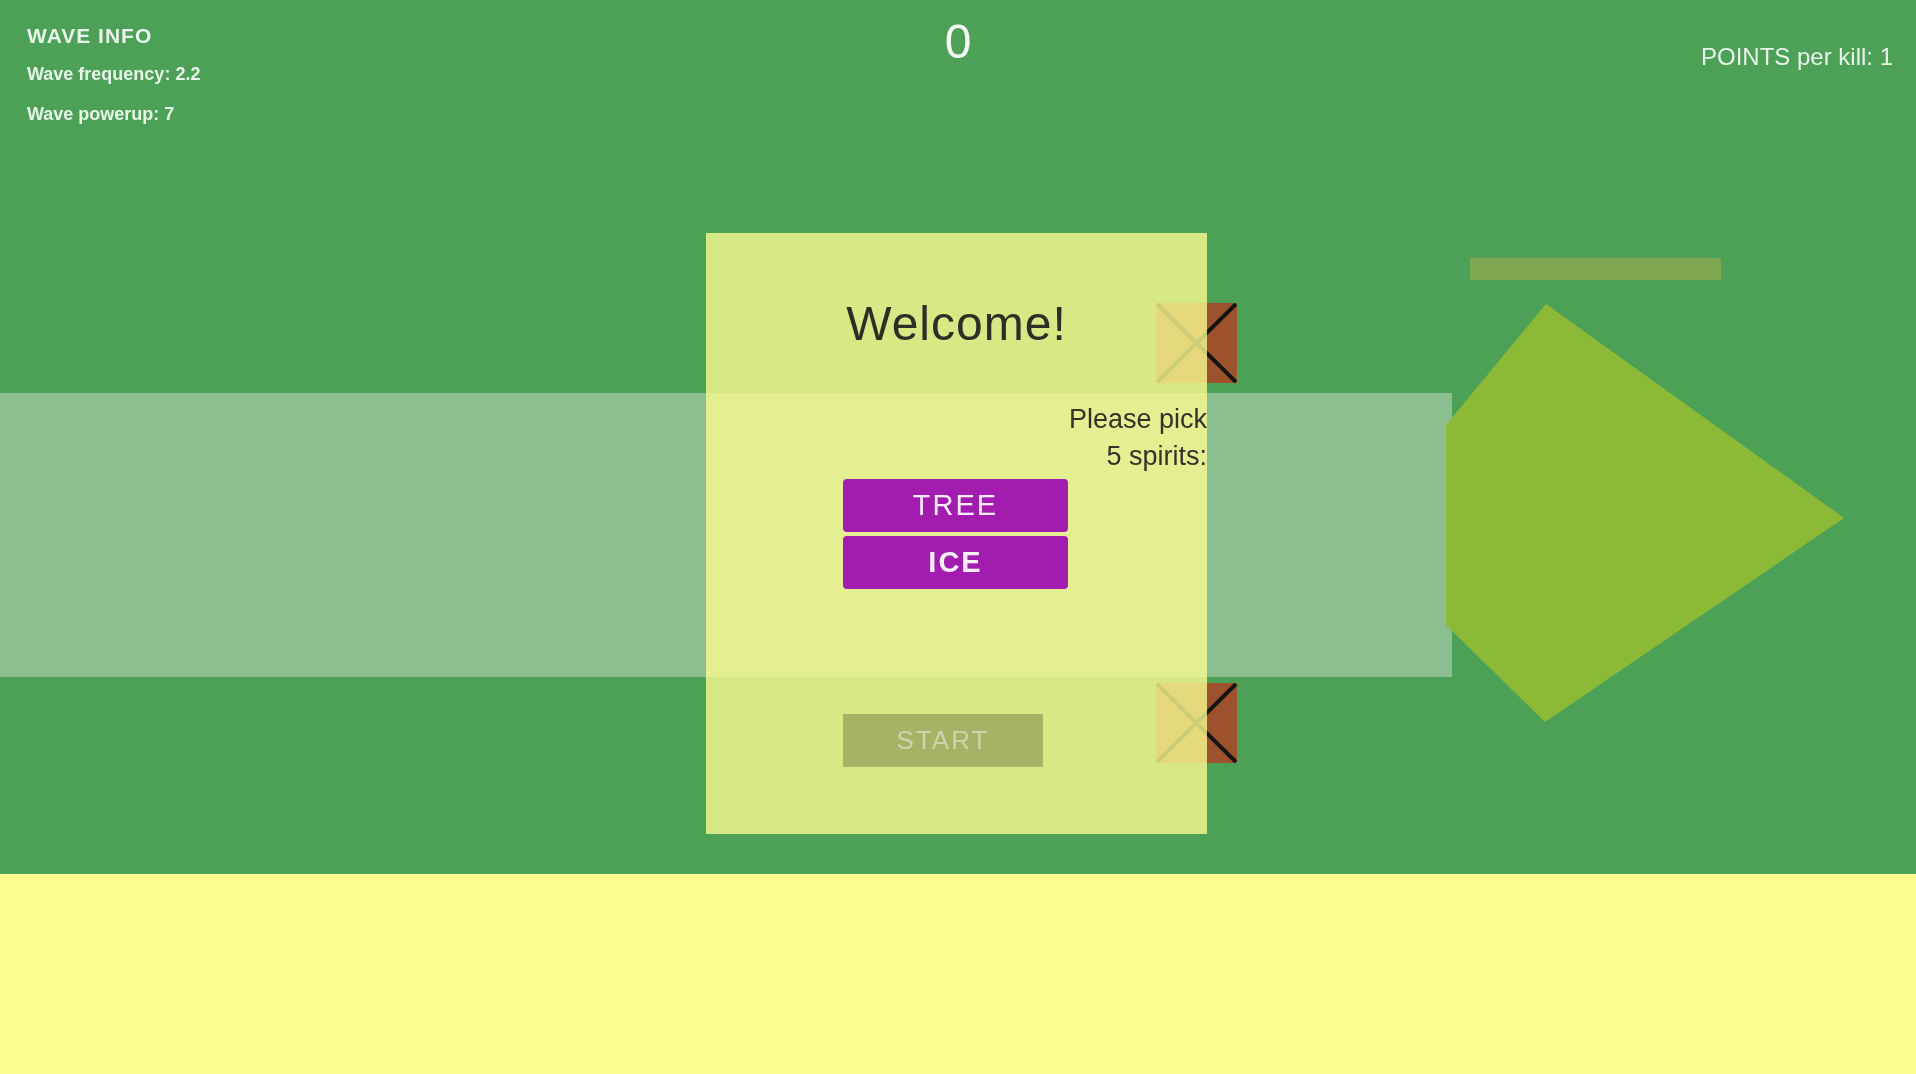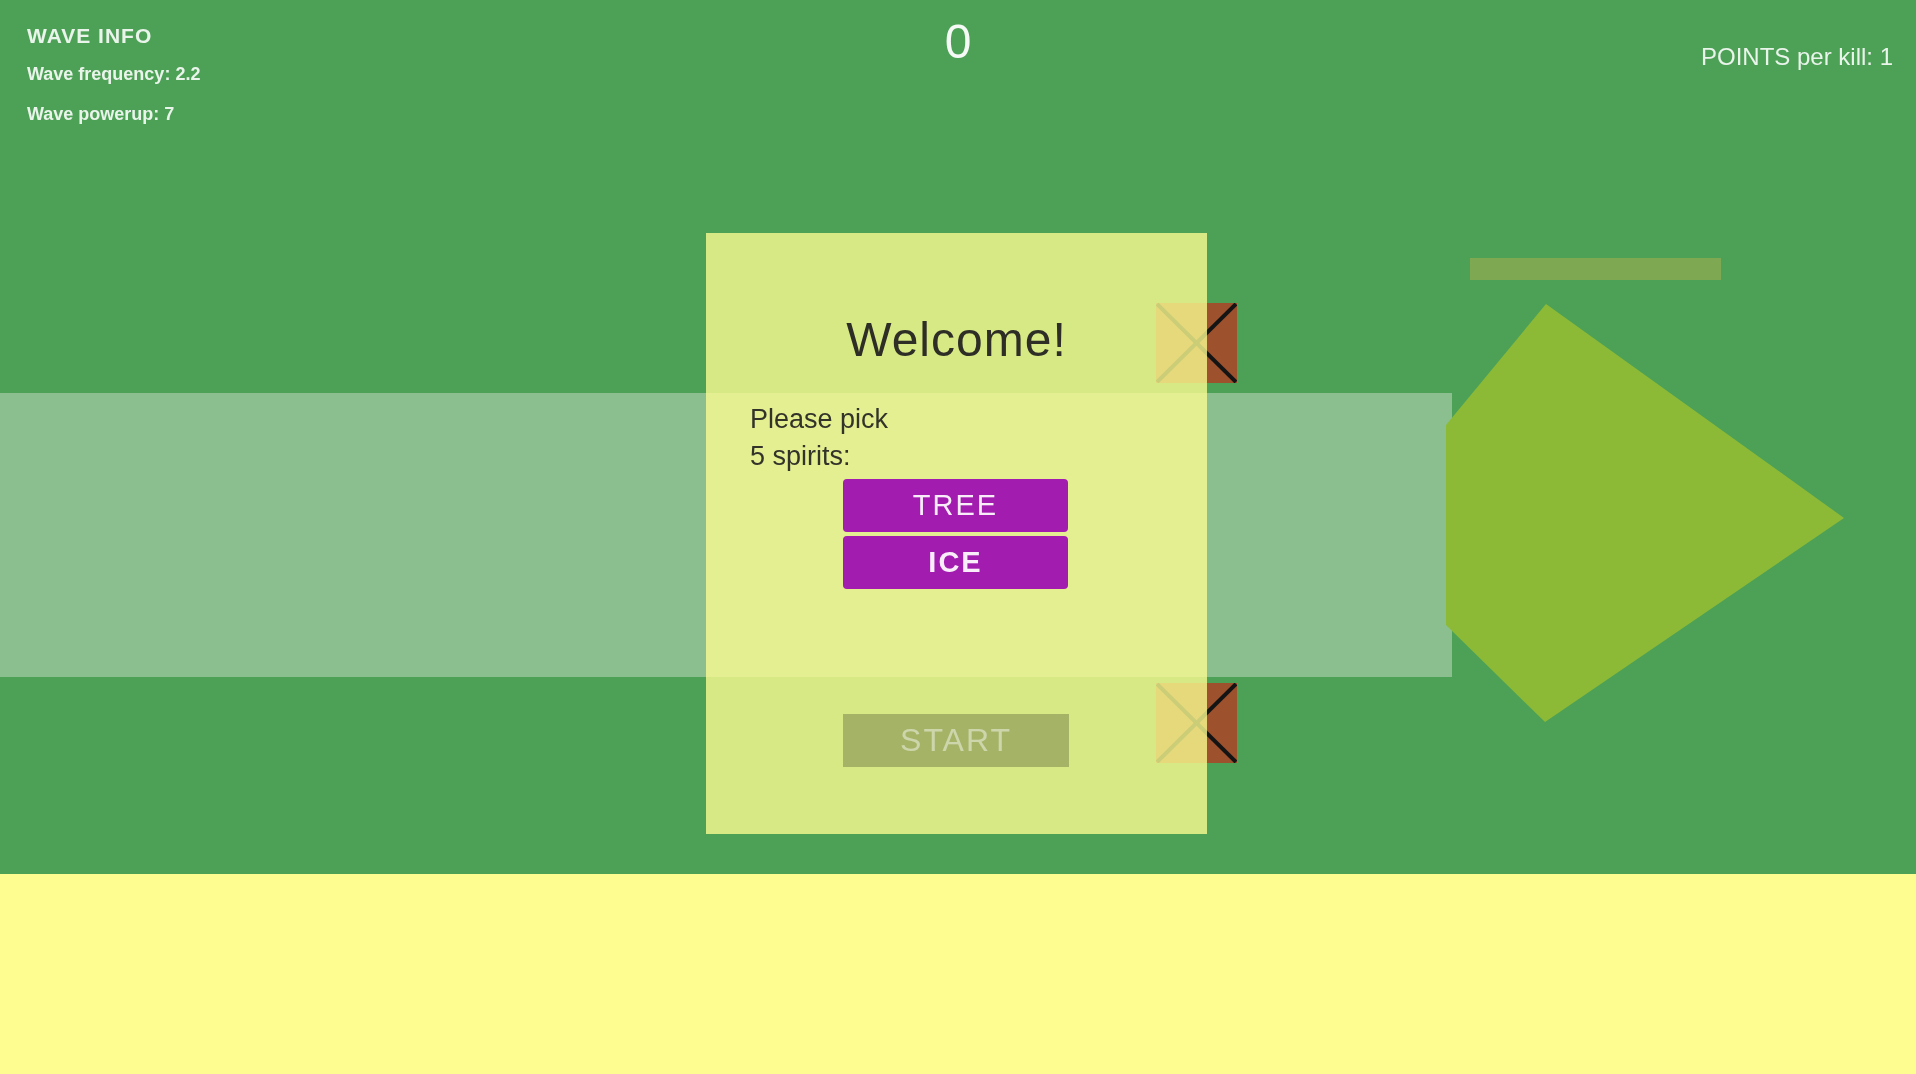--- a/index.html
+++ b/index.html
@@ -14,30 +14,30 @@
   
   .close-btn{position:absolute;left:1156px;width:81px;height:80px;z-index:2;cursor:pointer;}
   .close-btn.top{top:303px;}
   .close-btn.bottom{top:683px;}
 
   
   .dialog{position:absolute;left:706px;top:233px;width:501px;height:601px;
           background:rgba(249,251,144,0.80);z-index:3;}
   .dialog-content{position:absolute;left:0;top:0;width:1916px;height:1074px;z-index:4;pointer-events:none;}
   .dialog-content > *{pointer-events:auto;}
-  .dialog-title{position:absolute;left:706px;top:312px;width:501px;text-align:center;
+  .dialog-title{position:absolute;left:706px;top:296px;width:501px;text-align:center;
                 font-size:48px;letter-spacing:1px;color:#2e2e26;}
-  .dialog-prompt{position:absolute;left:706px;top:401px;width:501px;text-align:left;
-                 font-size:27px;line-height:37px;color:#33332a;margin-left:44px;}
+  .dialog-prompt{position:absolute;left:706px;top:401px;width:501px;text-align:right;
+                 font-size:27px;line-height:37px;color:#33332a;}
   .spirit-btn{position:absolute;left:843px;width:225px;height:53px;border:none;border-radius:4px;
               background:#a21caf;color:rgba(255,255,255,0.92);font-size:29px;letter-spacing:2px;cursor:pointer;}
   .spirit-btn.b0{top:479px;} .spirit-btn.b1{top:536px;font-weight:bold;} .spirit-btn.b2{top:593px;}
-  .start-btn{position:absolute;left:843px;top:714px;width:226px;height:53px;border:none;border-radius:0;
+  .start-btn{position:absolute;left:843px;top:714px;width:200px;height:53px;border:none;border-radius:0;
              background:rgba(107,114,69,0.45);color:rgba(255,255,255,0.45);
-             font-size:32px;letter-spacing:2px;cursor:default;}
+             font-size:26px;letter-spacing:2px;cursor:default;}
 
   
   .hud{position:absolute;left:0;top:0;width:100%;z-index:5;color:rgba(255,255,255,0.88);}
   .wave-info{position:absolute;left:27px;top:24px;font-weight:bold;}
   .wave-info .wi-title{font-size:21px;letter-spacing:1px;margin-bottom:9px;}
   .wave-info .wi-line{font-size:18px;line-height:28px;margin-top:12px;}
   .score{position:absolute;left:0;top:14px;width:100%;text-align:center;font-size:48px;color:rgba(255,255,255,0.95);}
   .points{position:absolute;right:23px;top:22px;font-size:24px;margin-top:21px;}
 
   

